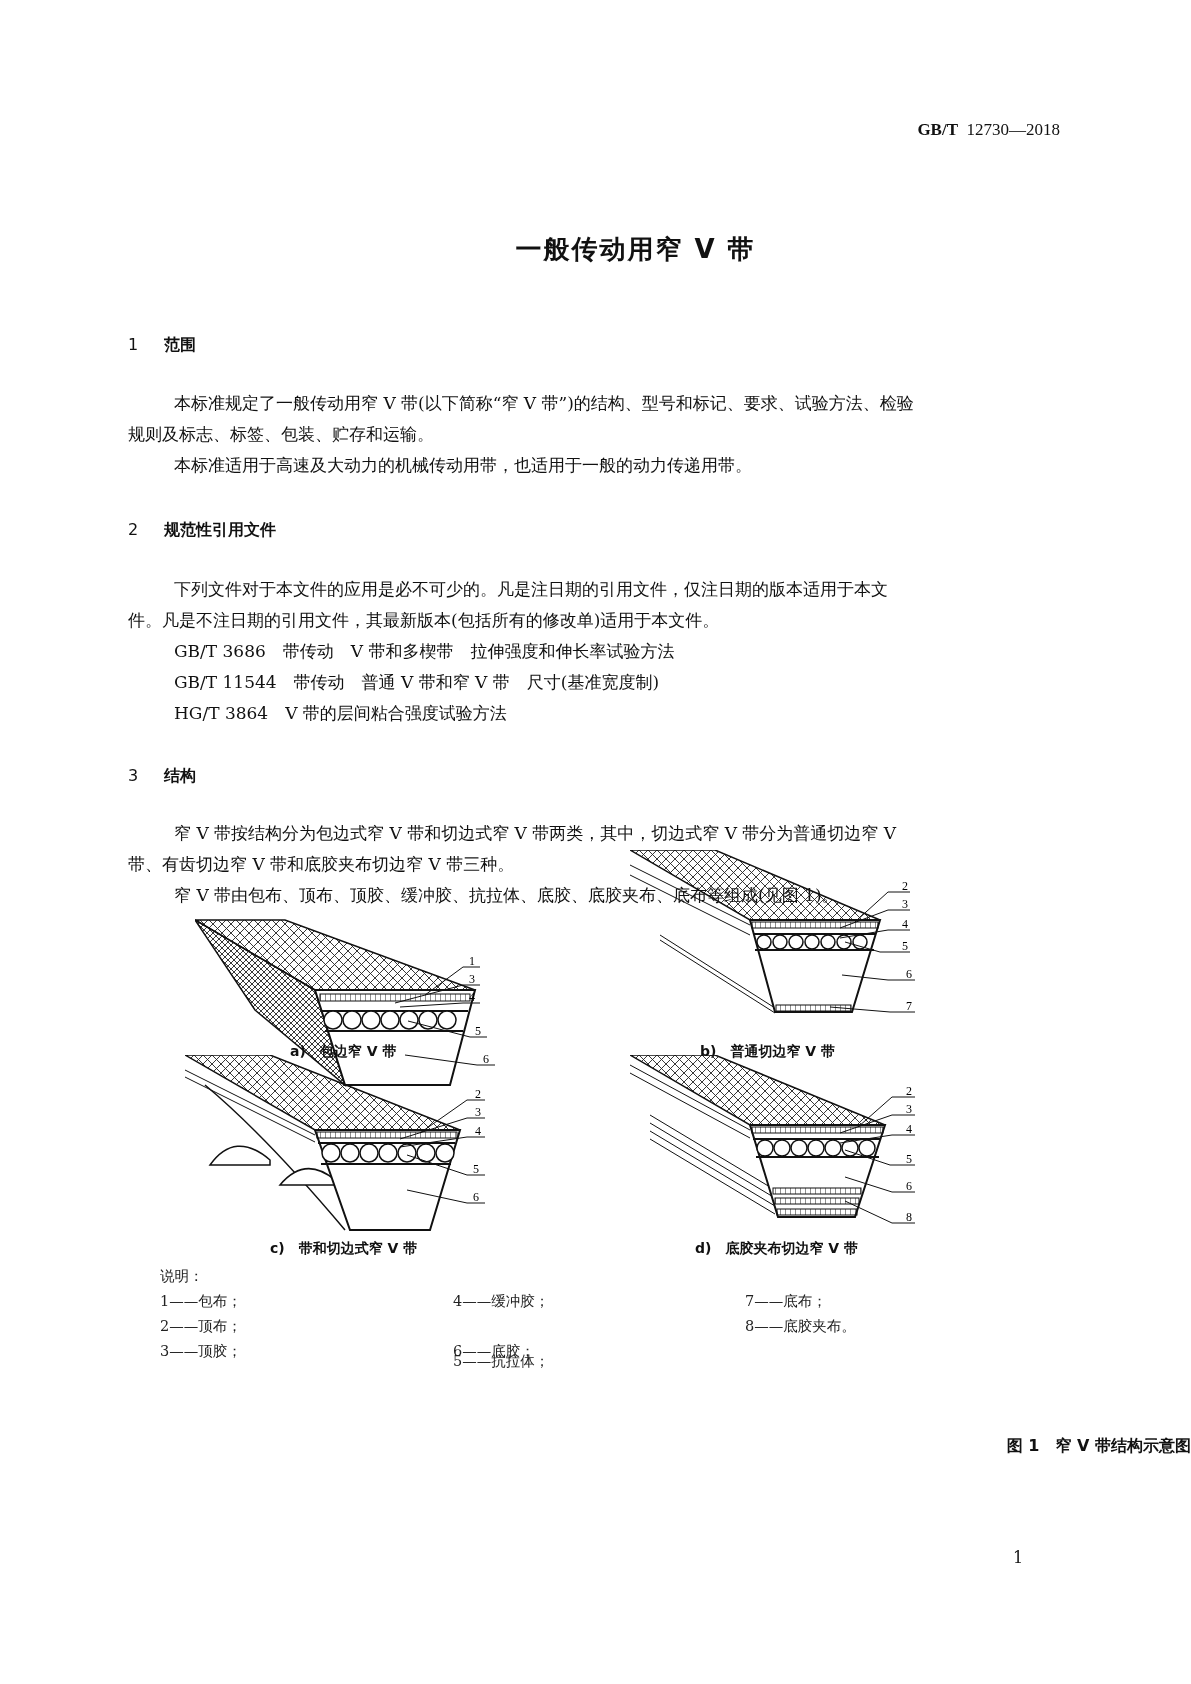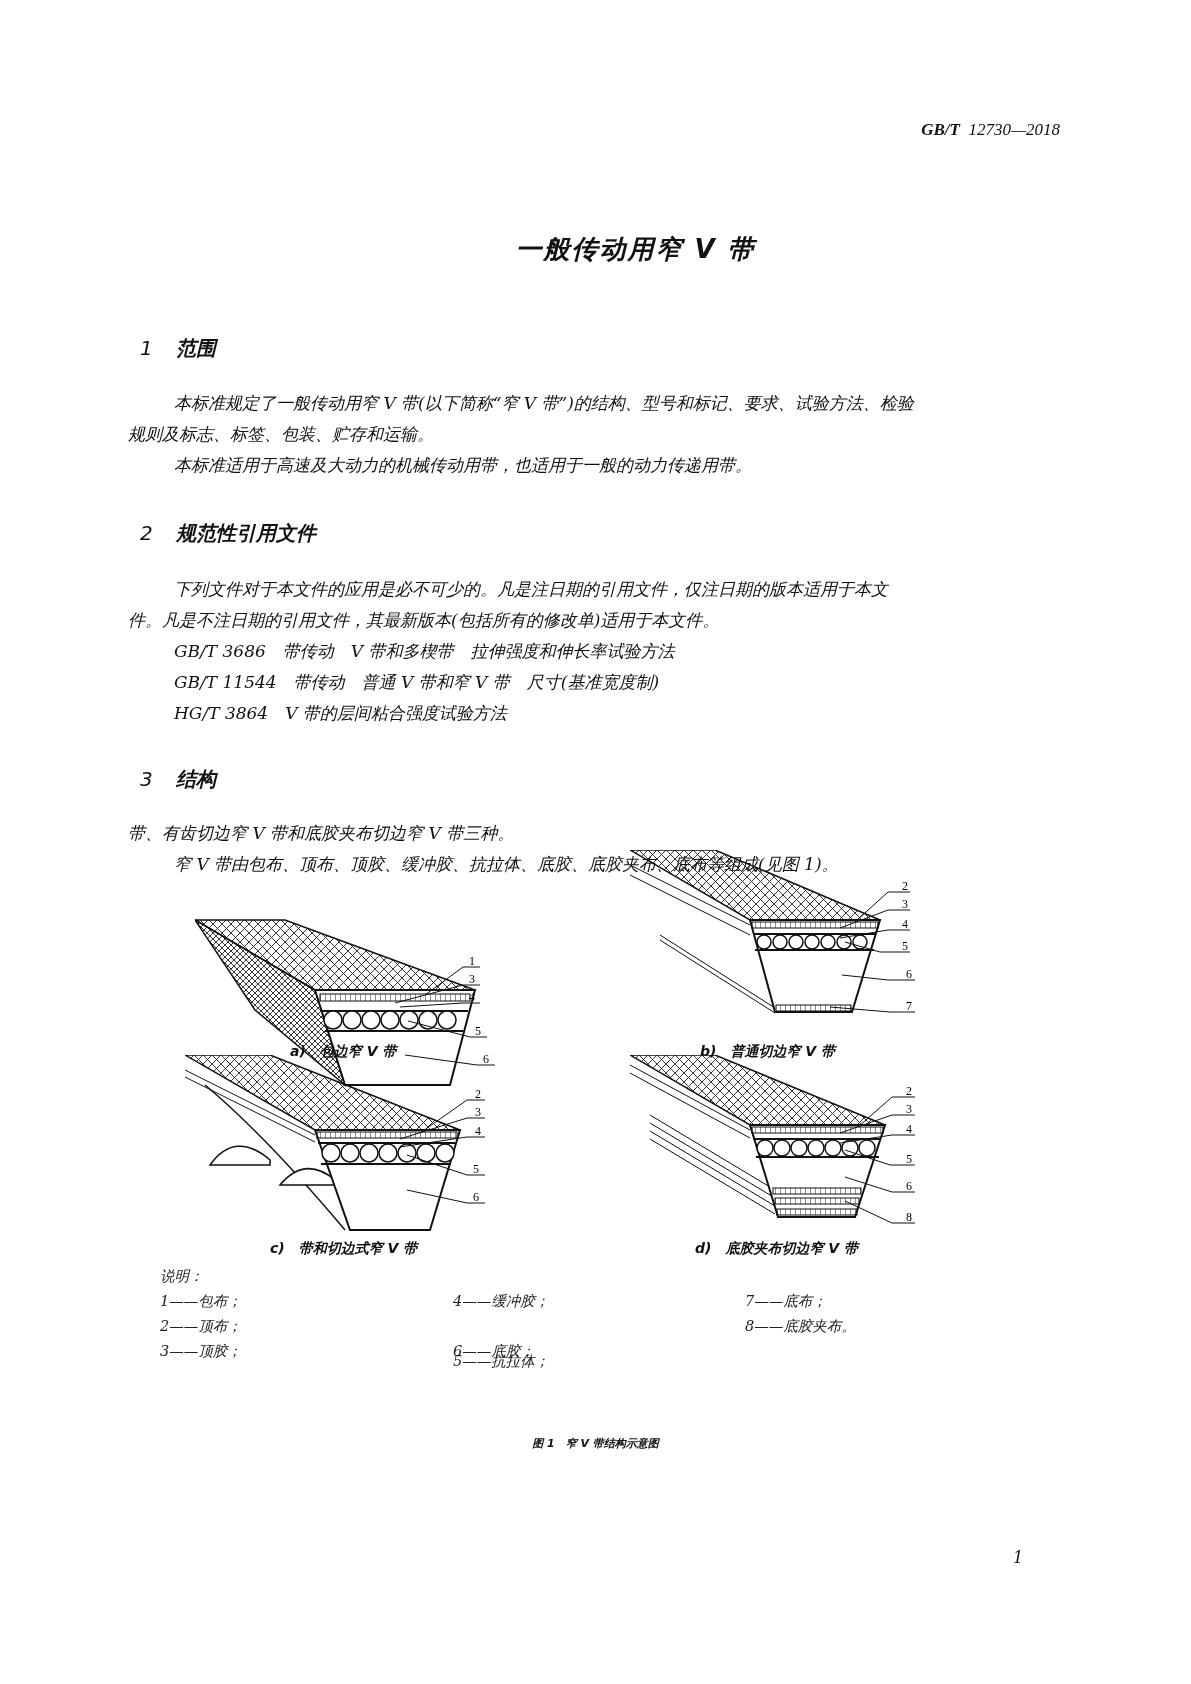--- a/index.html
+++ b/index.html
@@ -1,28 +1,28 @@
 <!DOCTYPE html>
 <html><head>
 <meta charset="utf-8">
 <style>
   html,body{margin:0;padding:0;background:#fff;}
   body{width:1191px;height:1684px;position:relative;font-family:"DejaVu Serif","Liberation Serif",serif;color:#111;overflow:hidden;}
-  .abs{position:absolute;font-style:italic;}
+  .abs{position:absolute;}
   .std-no{left:0;width:1060px;text-align:right;top:120px;font-size:17px;font-family:"Liberation Serif",serif;}
   .std-no b{font-weight:bold;}
   .title{left:0;width:1191px;text-align:center;top:232px;font-size:26px;font-weight:bold;font-family:"DejaVu Sans",sans-serif;letter-spacing:2px;margin-left:40px;}
-  .h{font-family:"DejaVu Sans",sans-serif;font-weight:bold;font-size:20px;left:140px;}
+  .h{font-family:"DejaVu Sans",sans-serif;font-weight:bold;font-size:16px;left:128px;}
   .h .n{display:inline-block;width:36px;font-weight:normal;}
   .p{left:128px;width:930px;font-size:17px;line-height:31px;}
   .p .ind{padding-left:46px;}
   .fig{position:absolute;}
   .cap{font-family:"DejaVu Sans",sans-serif;font-size:14px;font-weight:bold;}
   .legend{font-size:14.5px;color:#222;}
-  .figtitle{left:0;width:1191px;text-align:center;top:1436px;font-family:"DejaVu Sans",sans-serif;font-weight:bold;font-size:11px;}
+  .figtitle{left:0;width:1191px;text-align:right;top:1436px;font-family:"DejaVu Sans",sans-serif;font-weight:bold;font-size:16px;}
   .pageno{left:1013px;top:1548px;font-size:16px;}
 </style>
 </head>
 <body>
 
 <svg width="0" height="0" style="position:absolute">
   <defs>
     <pattern id="xh" width="9" height="9" patternUnits="userSpaceOnUse" patternTransform="rotate(0)">
       <path d="M0 0L9 9M9 0L0 9" stroke="#222" stroke-width="0.9"></path>
     </pattern>
@@ -53,20 +53,21 @@
 <div class="abs p" style="top:574px">
   <div class="ind">下列文件对于本文件的应用是必不可少的。凡是注日期的引用文件，仅注日期的版本适用于本文</div>
   <div>件。凡是不注日期的引用文件，其最新版本(包括所有的修改单)适用于本文件。</div>
   <div class="ind">GB/T 3686　带传动　V 带和多楔带　拉伸强度和伸长率试验方法</div>
   <div class="ind">GB/T 11544　带传动　普通 V 带和窄 V 带　尺寸(基准宽度制)</div>
   <div class="ind">HG/T 3864　V 带的层间粘合强度试验方法</div>
 </div>
 
 <div class="abs h" style="top:766px"><span class="n">3</span><span>结构</span></div>
 <div class="abs p" style="top:818px">
+  <div class="ind">窄 V 带按结构分为包边式窄 V 带和切边式窄 V 带两类，其中，切边式窄 V 带分为普通切边窄 V</div>
   <div>带、有齿切边窄 V 带和底胶夹布切边窄 V 带三种。</div>
   <div class="ind">窄 V 带由包布、顶布、顶胶、缓冲胶、抗拉体、底胶、底胶夹布、底布等组成(见图 1)。</div>
 </div>
 
 <svg class="fig" style="left:195px;top:915px" width="320" height="180">
   <polygon points="0,5 90,5 280,75 120,75" fill="url(#xh)" stroke="#111" stroke-width="1.5"></polygon>
   <polygon points="0,5 120,75 150,170 60,95" fill="url(#xh2)" stroke="#111" stroke-width="1.5"></polygon>
   <polygon points="120,75 280,75 255,170 150,170" fill="#fff" stroke="#111" stroke-width="2"></polygon>
   <rect x="125" y="79" width="150" height="7" fill="url(#vl)" stroke="#111"></rect>
   <line x1="126" y1="96" x2="273" y2="96" stroke="#111" stroke-width="2"></line>

